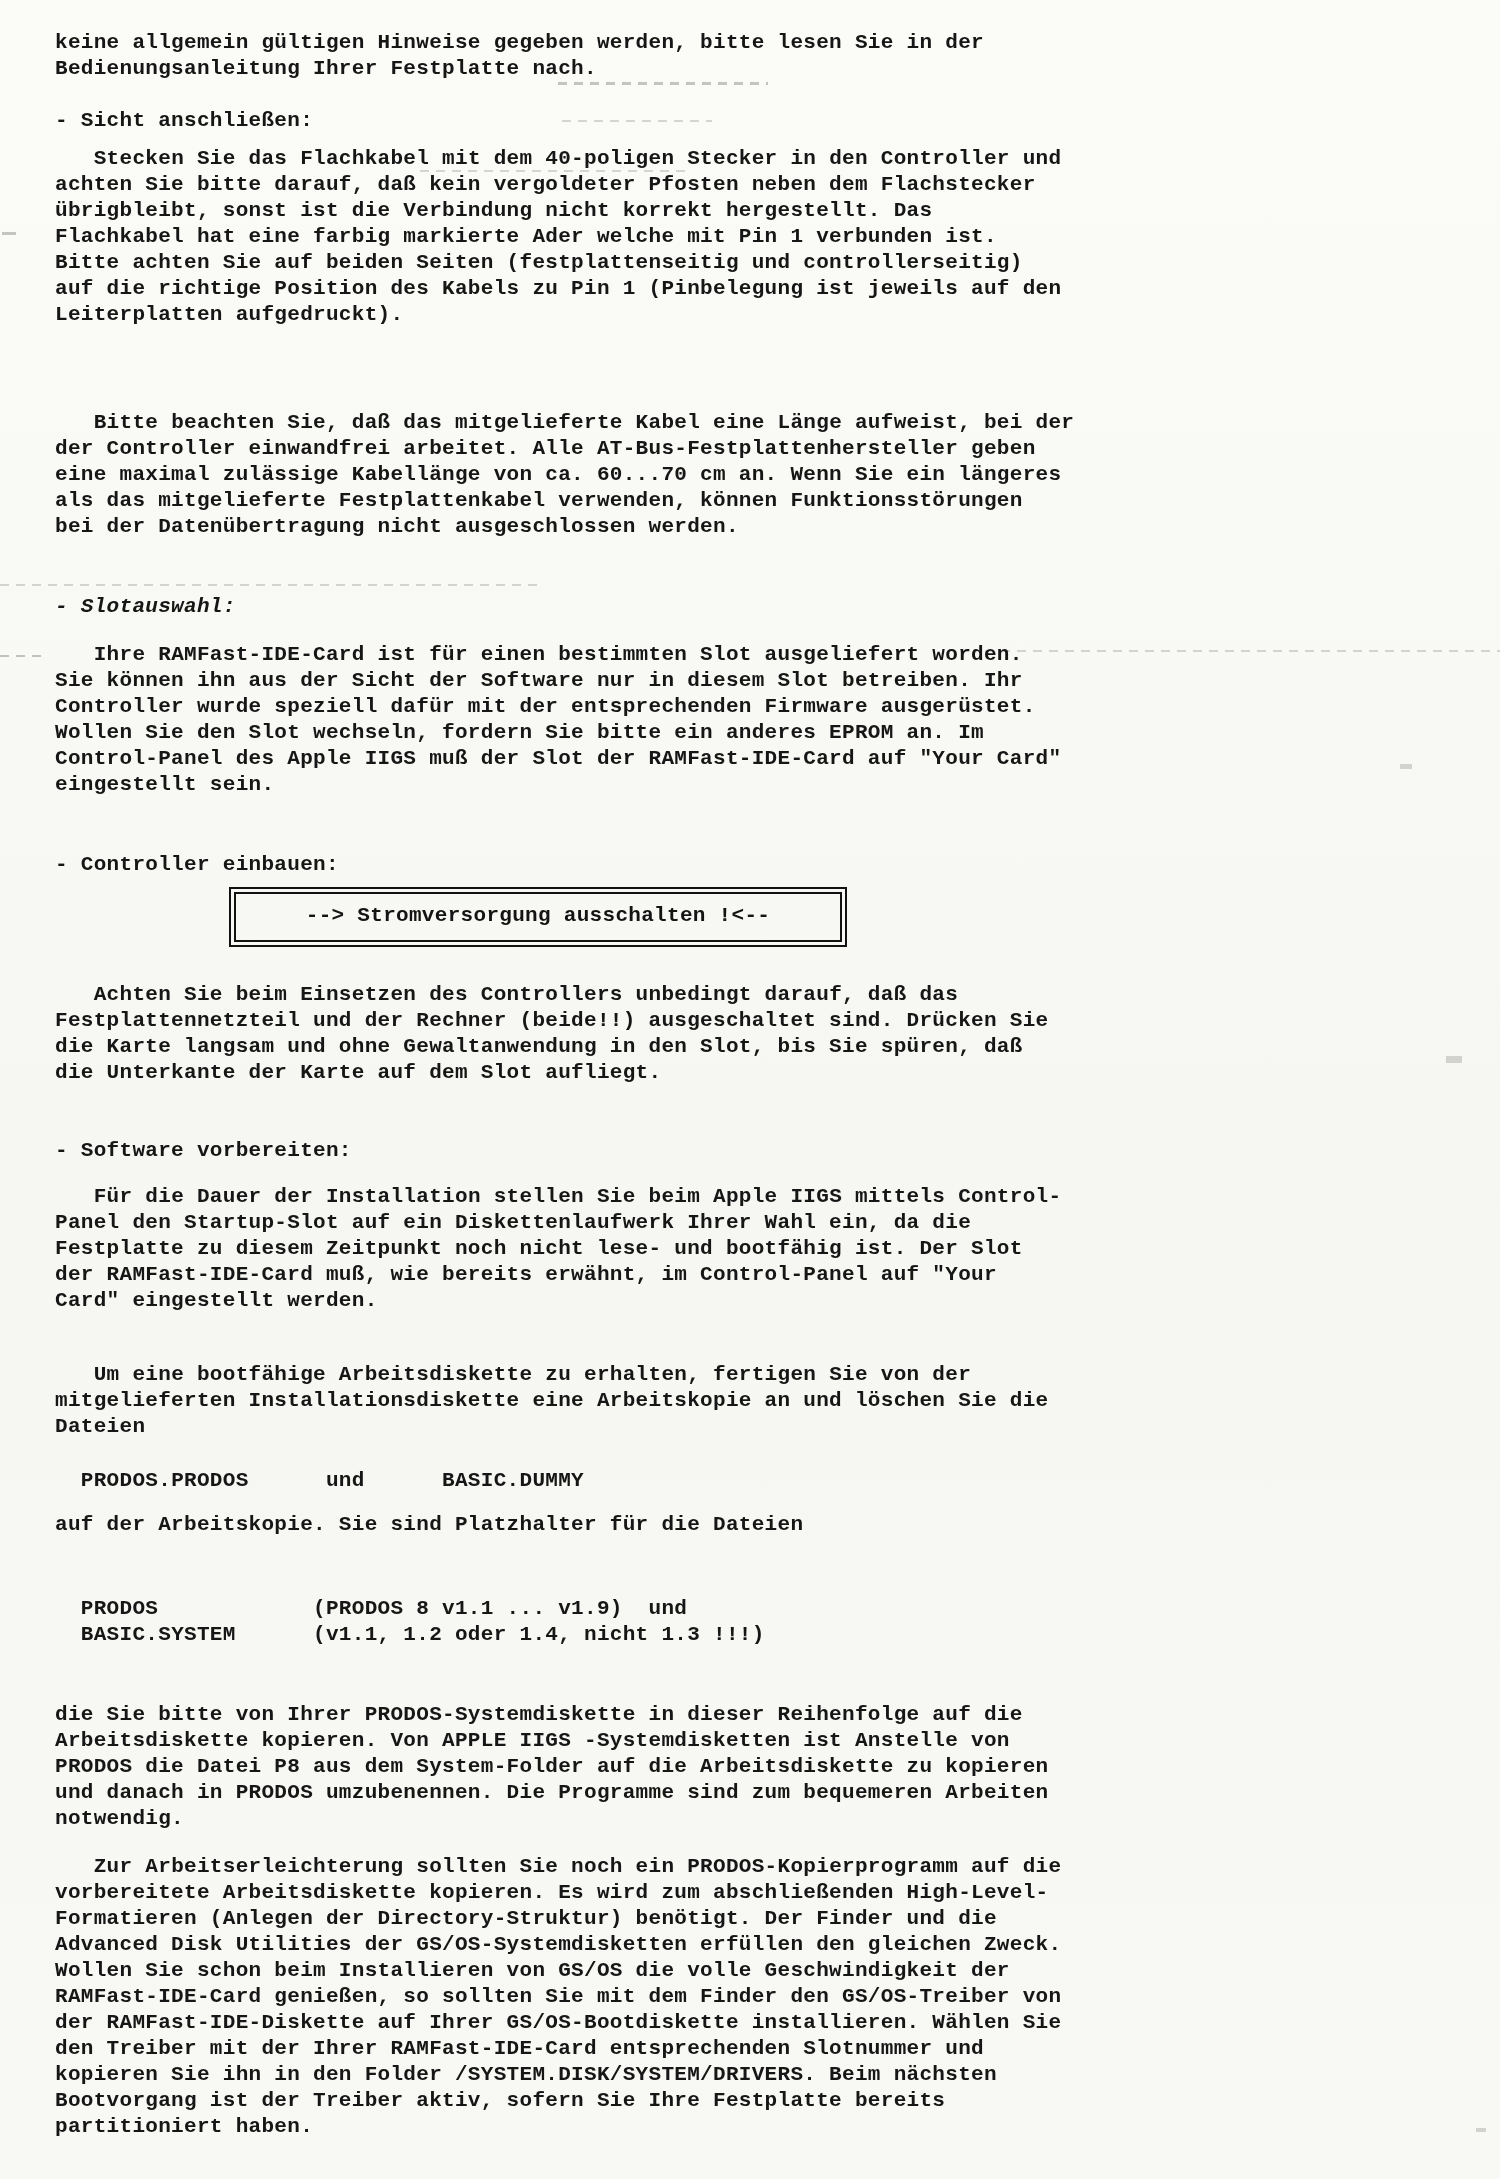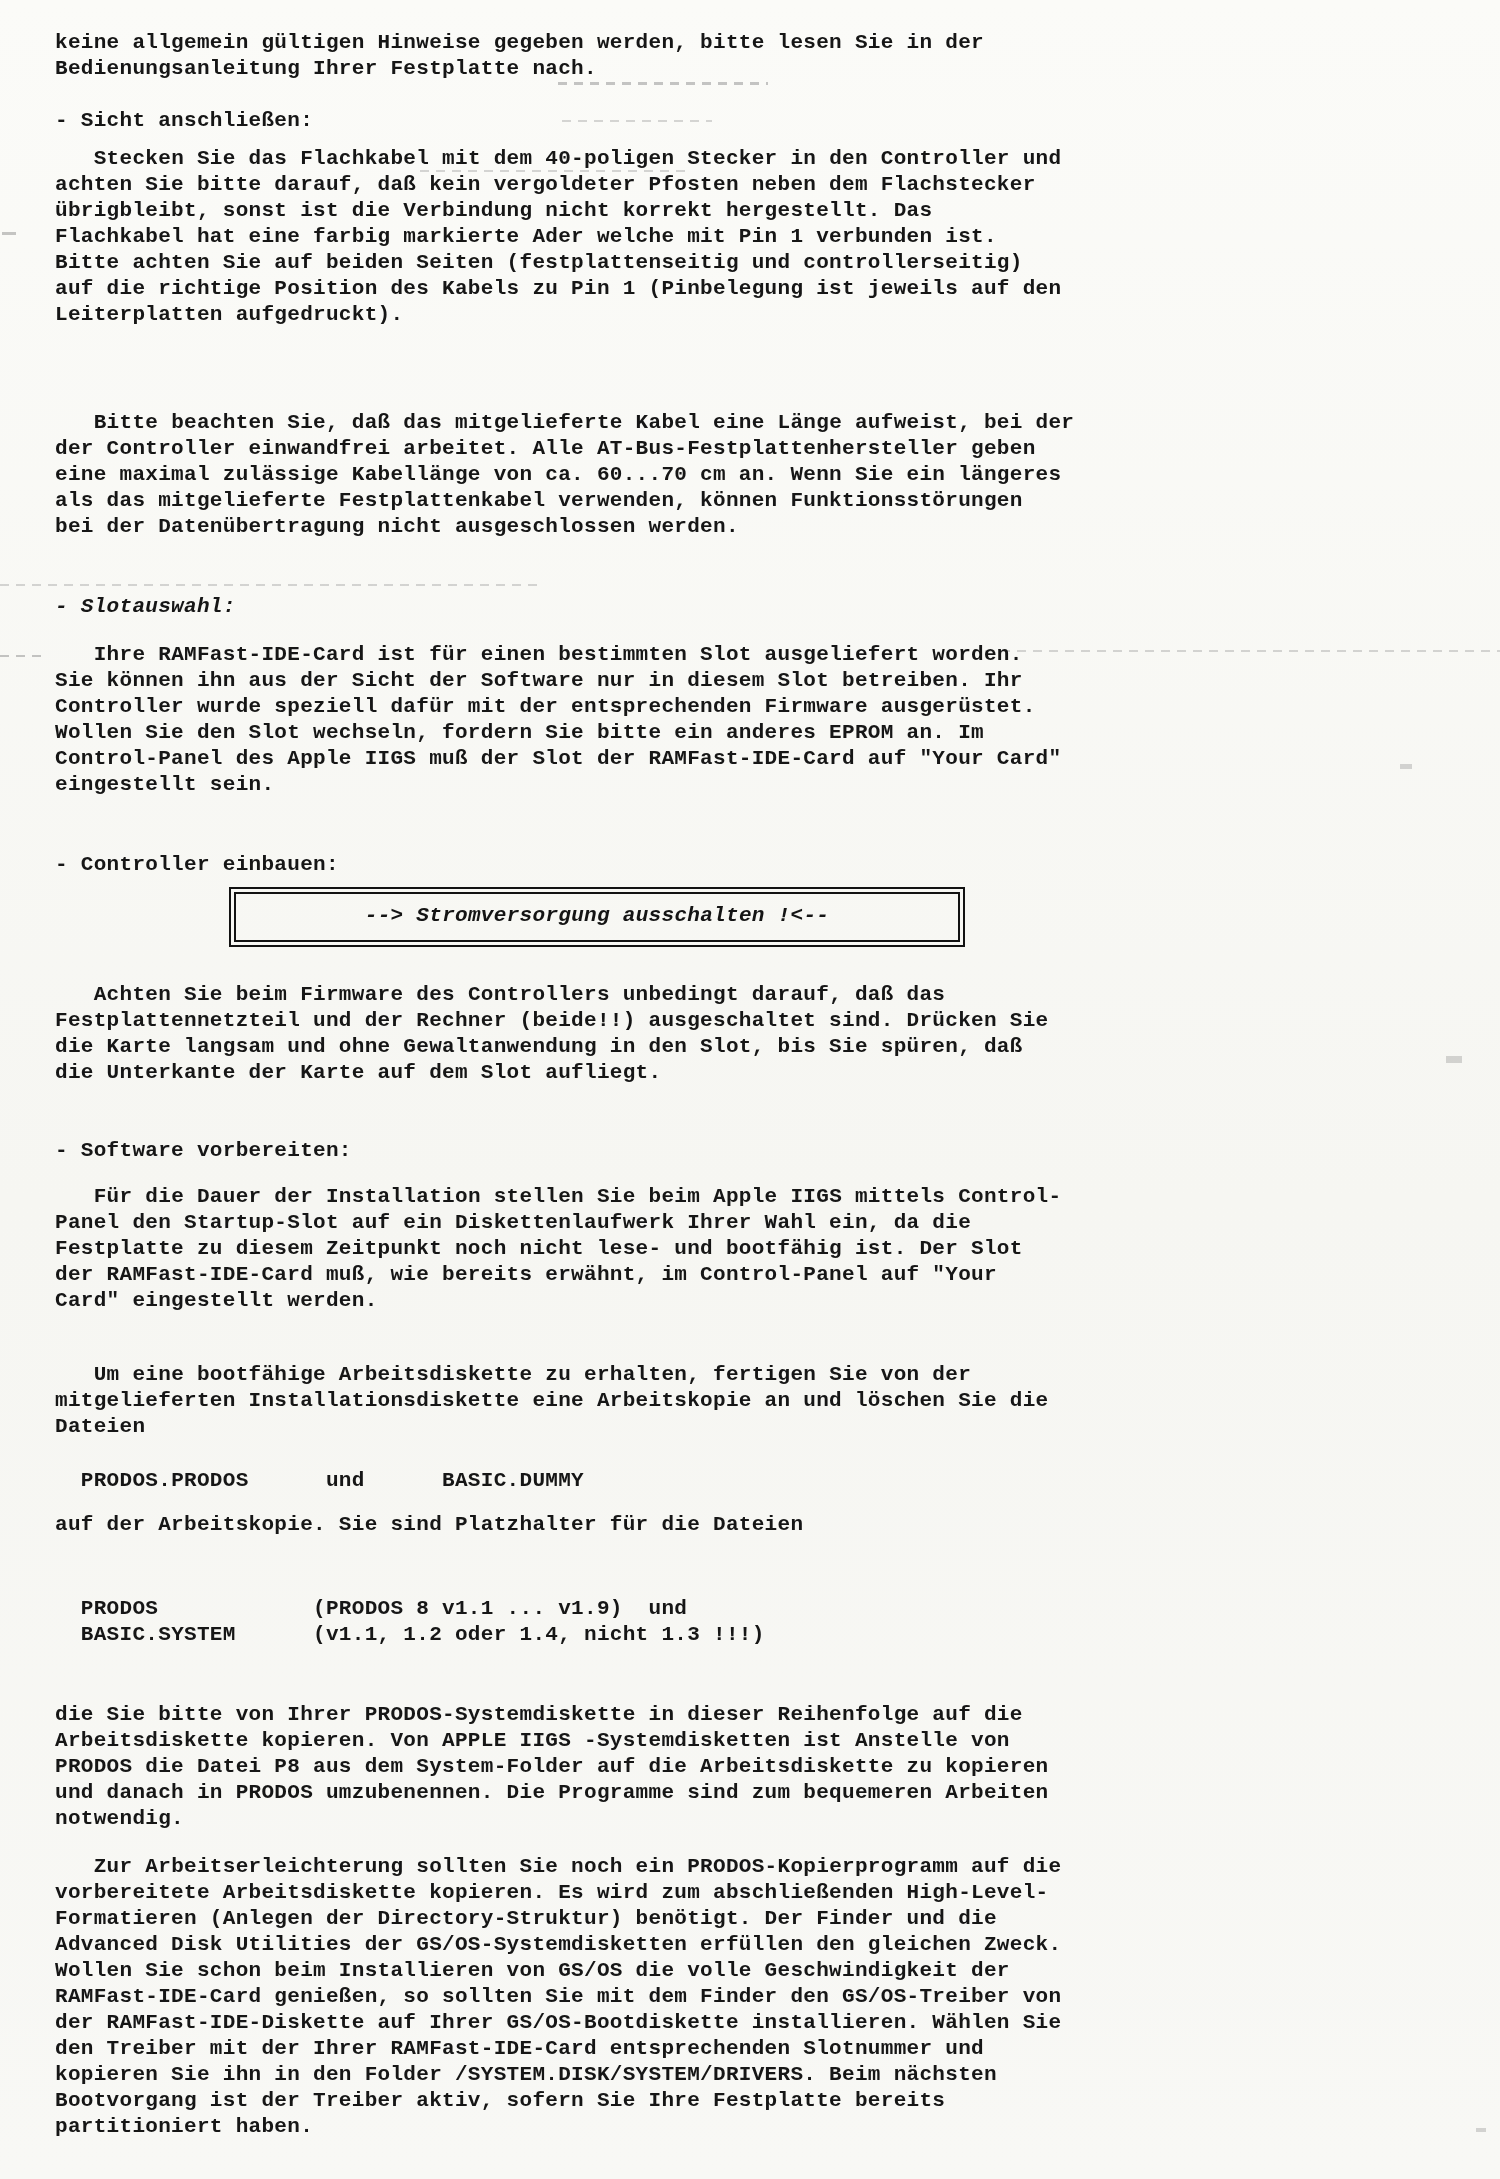--- a/index.html
+++ b/index.html
@@ -21,24 +21,23 @@
     font-size:21px;
     line-height:26px;
     font-weight:700;
     letter-spacing:0.3px;
     white-space:pre-wrap;
     color:#161616;
     width:1400px;
   }
   .warnbox {
     position:absolute;
-    left:229px; top:887px; width:736px;
+    left:229px; top:887px; width:618px;
     border:2px solid #121212;
     padding:3px;
-    font-style:italic;
   }
   .warnbox-inner {
     border:2px solid #121212;
     padding:9px 0 11px 0;
     text-align:center;
     font-size:21px;
     line-height:26px;
     font-weight:700;
     letter-spacing:0.3px;
     white-space:pre;
@@ -89,21 +88,21 @@
 Wollen Sie den Slot wechseln, fordern Sie bitte ein anderes EPROM an. Im
 Control-Panel des Apple IIGS muß der Slot der RAMFast-IDE-Card auf "Your Card"
 eingestellt sein.</div>
 
   <div class="tw" style="top:852px;">- Controller einbauen:</div>
 
   <div class="warnbox">
     <div class="warnbox-inner">--&gt; Stromversorgung ausschalten !&lt;--</div>
   </div>
 
-  <div class="tw" style="top:982px;">   Achten Sie beim Firmware des Controllers unbedingt darauf, daß das
+  <div class="tw" style="top:982px;">   Achten Sie beim Einsetzen des Controllers unbedingt darauf, daß das
 Festplattennetzteil und der Rechner (beide!!) ausgeschaltet sind. Drücken Sie
 die Karte langsam und ohne Gewaltanwendung in den Slot, bis Sie spüren, daß
 die Unterkante der Karte auf dem Slot aufliegt.</div>
 
   <div class="tw" style="top:1138px;">- Software vorbereiten:</div>
   <div class="tw" style="top:1184px;">   Für die Dauer der Installation stellen Sie beim Apple IIGS mittels Control-
 Panel den Startup-Slot auf ein Diskettenlaufwerk Ihrer Wahl ein, da die
 Festplatte zu diesem Zeitpunkt noch nicht lese- und bootfähig ist. Der Slot
 der RAMFast-IDE-Card muß, wie bereits erwähnt, im Control-Panel auf "Your
 Card" eingestellt werden.</div>

